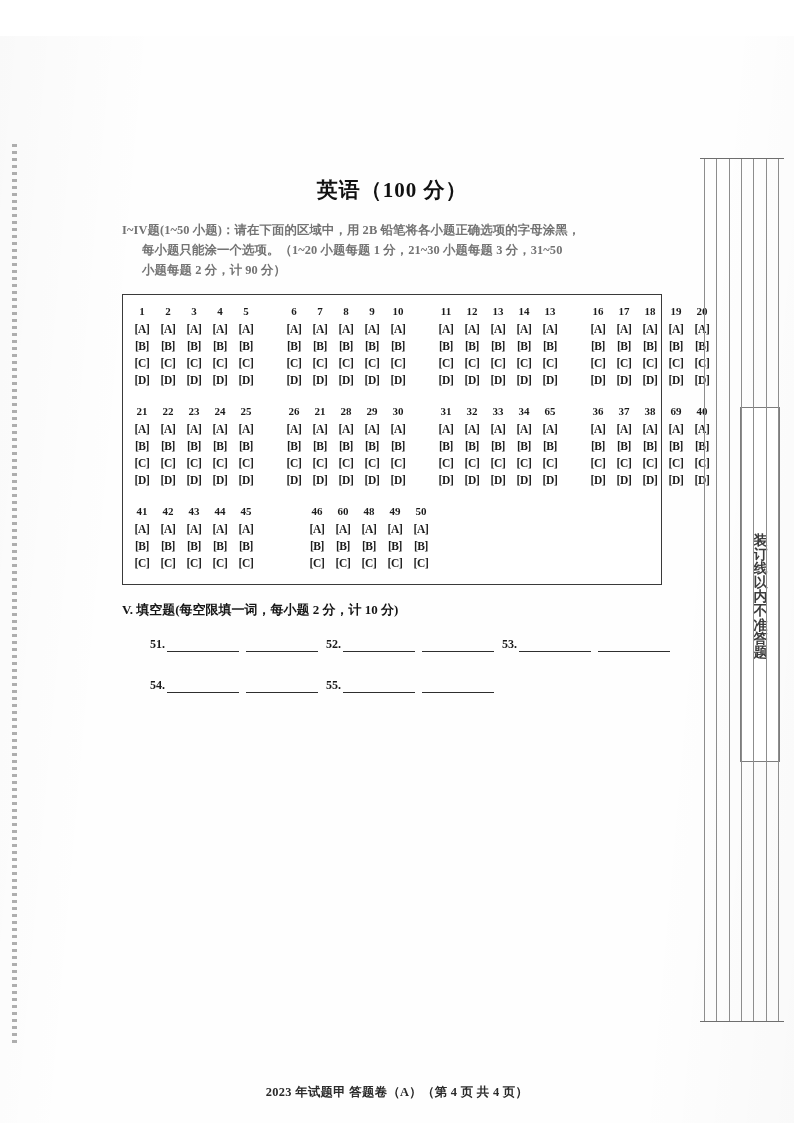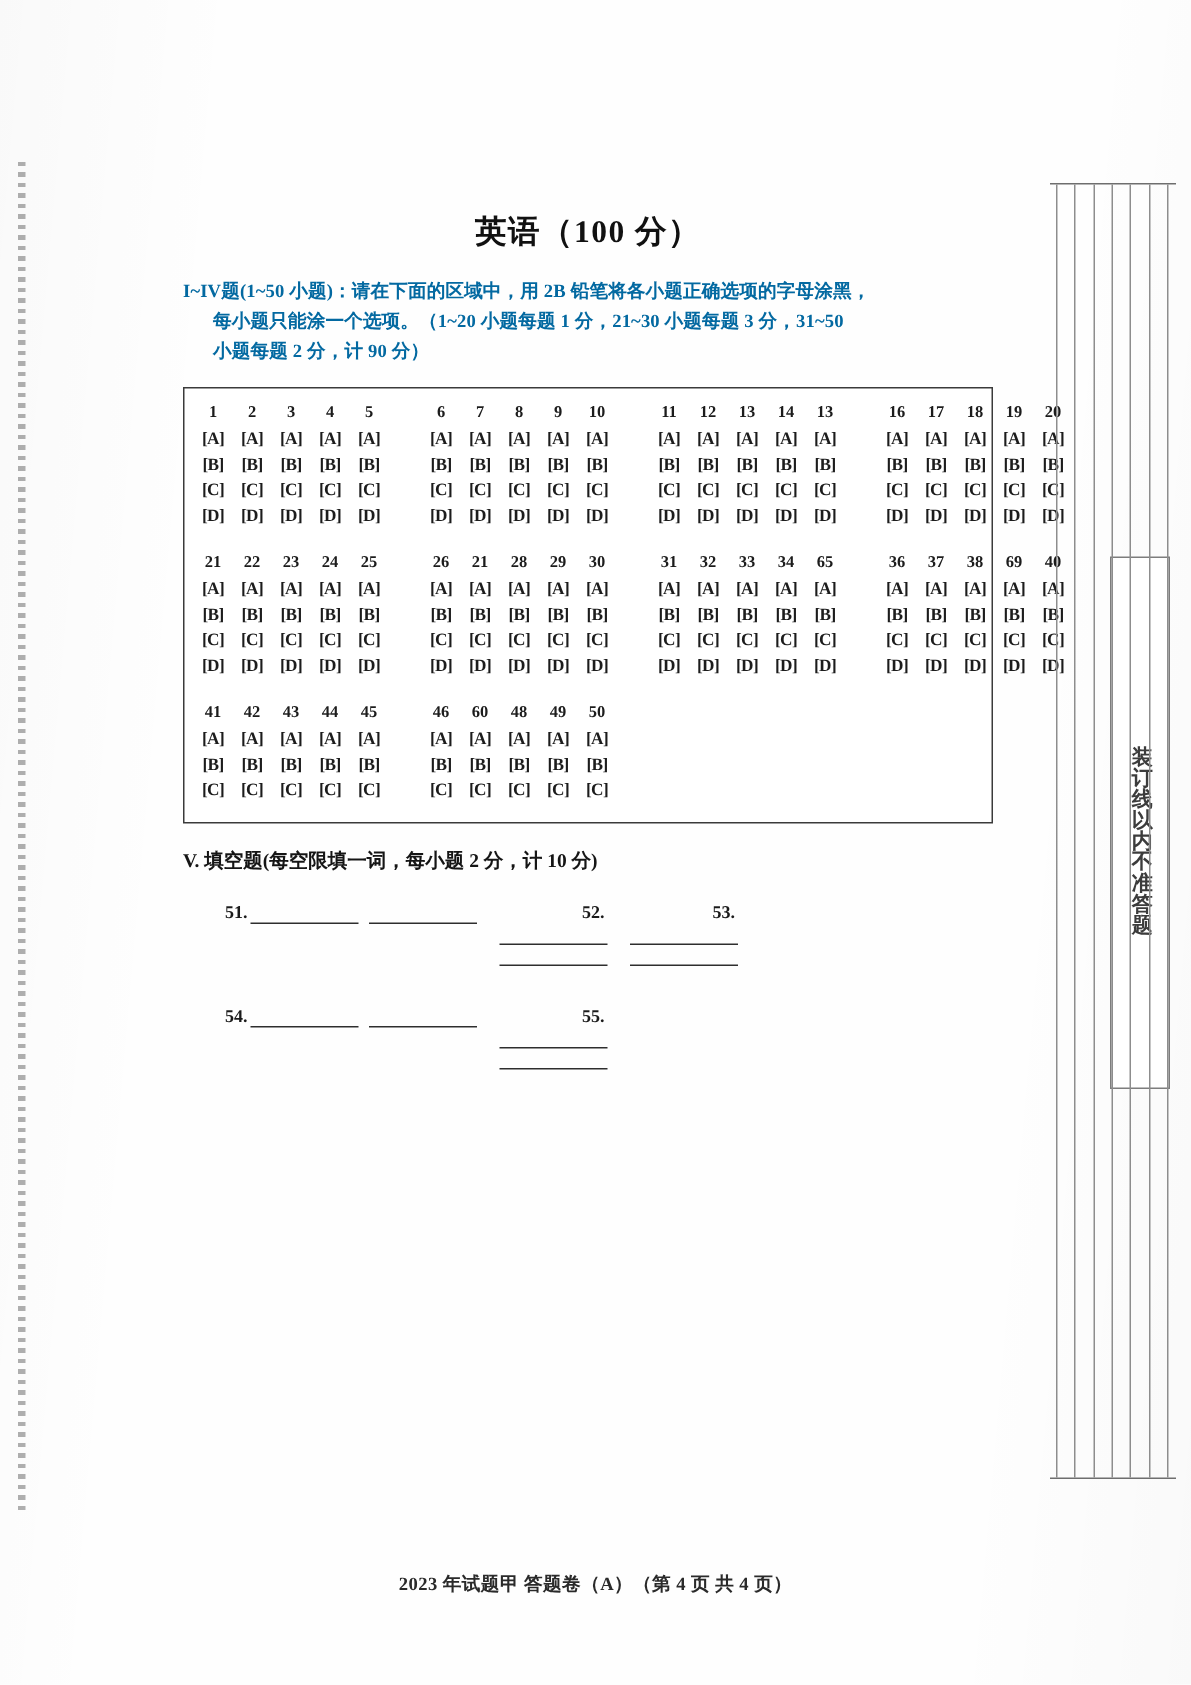--- a/index.html
+++ b/index.html
@@ -14,20 +14,21 @@
     font-family: "Liberation Serif", "DejaVu Serif", serif;
     color: #1b1b1b;
     overflow: hidden;
   }
 
   
   #page {
     position: absolute;
     inset: 0;
     background: #fefefe;
+    margin-top: 36px;
   }
 
   
   #scan-tint {
     position: absolute;
     inset: 0;
     background:
       linear-gradient(95deg, rgba(0,0,0,0.018) 0%, rgba(0,0,0,0) 18%, rgba(0,0,0,0) 82%, rgba(0,0,0,0.02) 100%);
     pointer-events: none;
   }
@@ -63,21 +64,21 @@
     letter-spacing: 1px;
     margin: 0 0 16px 0;
     color: #111;
   }
 
   #instructions {
     font-size: 12.4px;
     font-weight: bold;
     line-height: 1.62;
     margin: 0 0 14px 0;
-    color: #0369a1;
+    color: #737373;
     letter-spacing: 0.1px;
   }
   #instructions .ins-line {
     display: block;
     white-space: nowrap;
   }
   #instructions .ins-line.indent {
     padding-left: 20px;
   }
 
@@ -89,21 +90,21 @@
     background: #fff;
     box-sizing: border-box;
     width: 540px;
   }
 
   .grid-block {
     display: flex;
     flex-direction: row;
     margin-bottom: 14px;
   }
-  .grid-block:last-child { margin-bottom: 2px; }
+  .grid-block:last-child { margin-bottom: 2px; gap: 23px; }
 
   .grid-group {
     display: flex;
     flex-direction: column;
   }
   .grid-group + .grid-group {
     margin-left: 22px;
   }
 
   .num-row, .opt-row {
@@ -145,21 +146,21 @@
     flex-direction: row;
     align-items: flex-start;
     margin-bottom: 26px;
     padding-left: 28px;
   }
   .fill-item {
     display: flex;
     flex-direction: row;
     align-items: flex-end;
   }
-  .fill-item + .fill-item { margin-left: 8px; flex-direction: column; }
+  .fill-item + .fill-item { margin-left: 8px; }
   .fill-num {
     font-size: 12px;
     font-weight: bold;
     color: #1a1a1a;
     margin-right: 2px;
   }
   .blank-line {
     width: 72px;
     border-bottom: 1.1px solid #2e2e2e;
     height: 13px;

